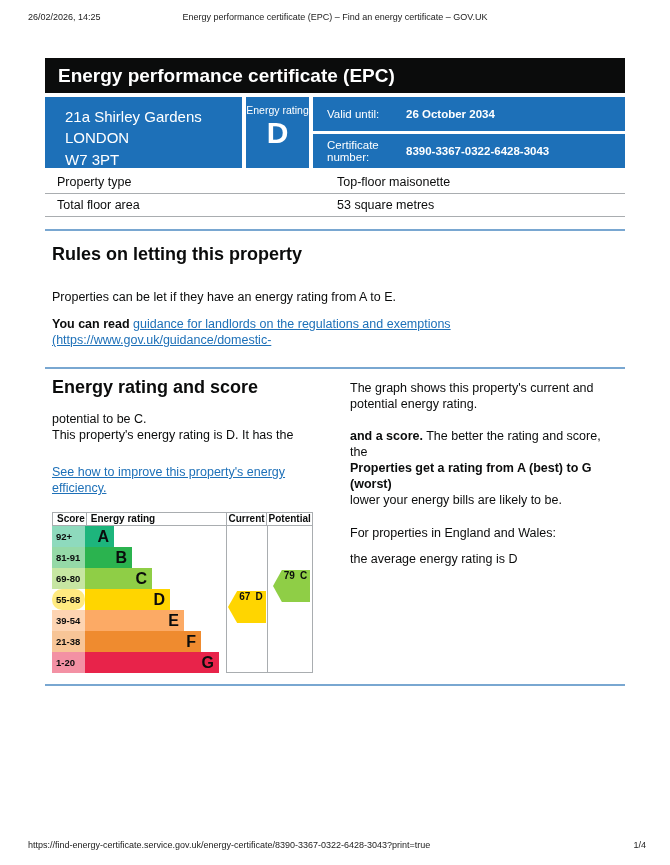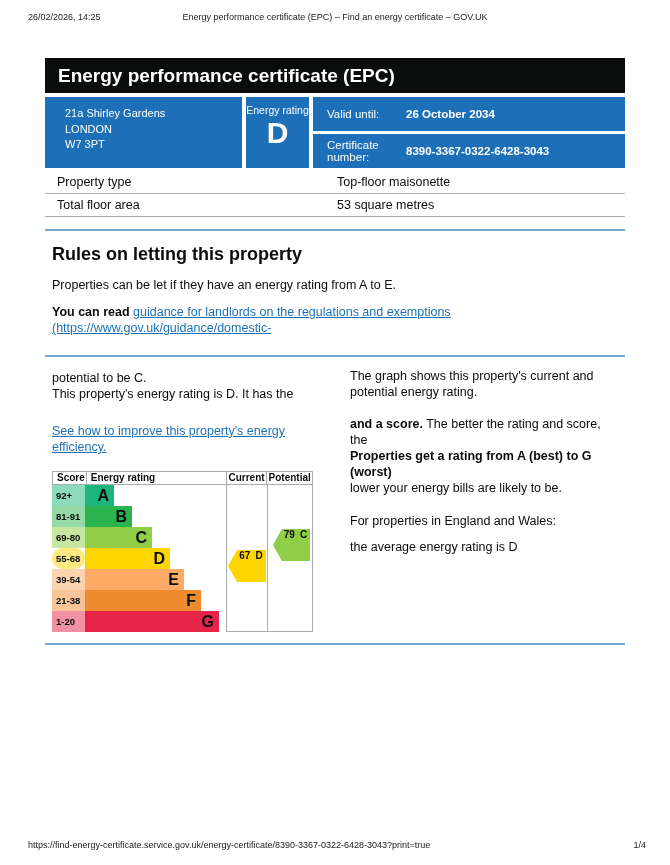--- a/index.html
+++ b/index.html
@@ -16,21 +16,21 @@
 
   .content { position:absolute; left:45px; top:58px; width:580px; }
 
   
   .epc-banner { background:#0b0c0c; color:#fff; height:35px; line-height:35px; padding-left:13px;
                 font-size:19px; font-weight:bold; margin-bottom:4px; }
 
   
   .summary { display:flex; gap:4px; height:71px; }
   .summary .cell { background:#1d70b8; color:#fff; }
-  .cell-address { width:197px; padding:9px 10px 8px 20px; font-size:11px; line-height:1.42; }
+  .cell-address { width:197px; padding:9px 10px 8px 20px; font-size:15px; line-height:1.42; }
   .cell-rating { width:63px; text-align:center; padding-top:7px; }
   .cell-rating .lbl { font-size:10.5px; }
   .cell-rating .big { font-size:30px; font-weight:bold; line-height:1.1; }
   .cell-meta { flex:1; display:flex; flex-direction:column; gap:3px; background:transparent !important; }
   .meta-row { background:#1d70b8; color:#fff; flex:1; display:flex; align-items:center; font-size:11.5px; }
   .meta-row .mlabel { width:93px; padding-left:14px; flex-shrink:0; }
   .meta-row .mvalue { font-weight:bold; }
 
   
   .details { margin-top:3px; }
@@ -39,21 +39,21 @@
 
   .rule { border:none; border-top:2px solid #79a7d1; margin:0; }
   .rule-1 { margin-top:12px; }
   .rule-2 { margin-top:19px; }
   .rule-3 { margin-top:11px; }
 
   .pad-l { padding-left:7px; }
   h2 { font-size:18px; font-weight:bold; }
   .rules h2 { margin-top:13px; }
   .body-text { font-size:12.5px; line-height:16px; }
-  .rules .p1 { margin-top:12px; }
+  .rules .p1 { margin-top:24px; }
   .rules .p2 { margin-top:11px; }
   a.link { color:#1d70b8; text-decoration:underline; cursor:pointer; }
   .bold { font-weight:bold; }
 
   
   .rating-section { display:flex; }
   .col-left { width:300px; padding-left:7px; }
   .col-left h2 { margin-top:8px; }
   .col-left .p1 { margin-top:13px; }
   .col-left .improve-link { display:block; margin-top:21px; }
@@ -140,20 +140,21 @@
       <div class="line">
         <span class="bold">You can read </span><a class="link">guidance for landlords on the regulations and exemptions (https://www.gov.uk/guidance/domestic-</a>
       </div>
     </div>
   </div>
 
   <hr class="rule rule-2">
 
   <div class="rating-section">
     <div class="col-left">
+      <h2>Energy rating and score</h2>
       <div class="body-text p1">
         <span class="line">potential to be C.</span>
         <span class="line">This property's energy rating is D. It has the</span>
       </div>
       <a class="link body-text improve-link">
         <span class="line">See how to improve this property's energy</span>
         <span class="line">efficiency.</span>
       </a>
 
       <div class="chart">

